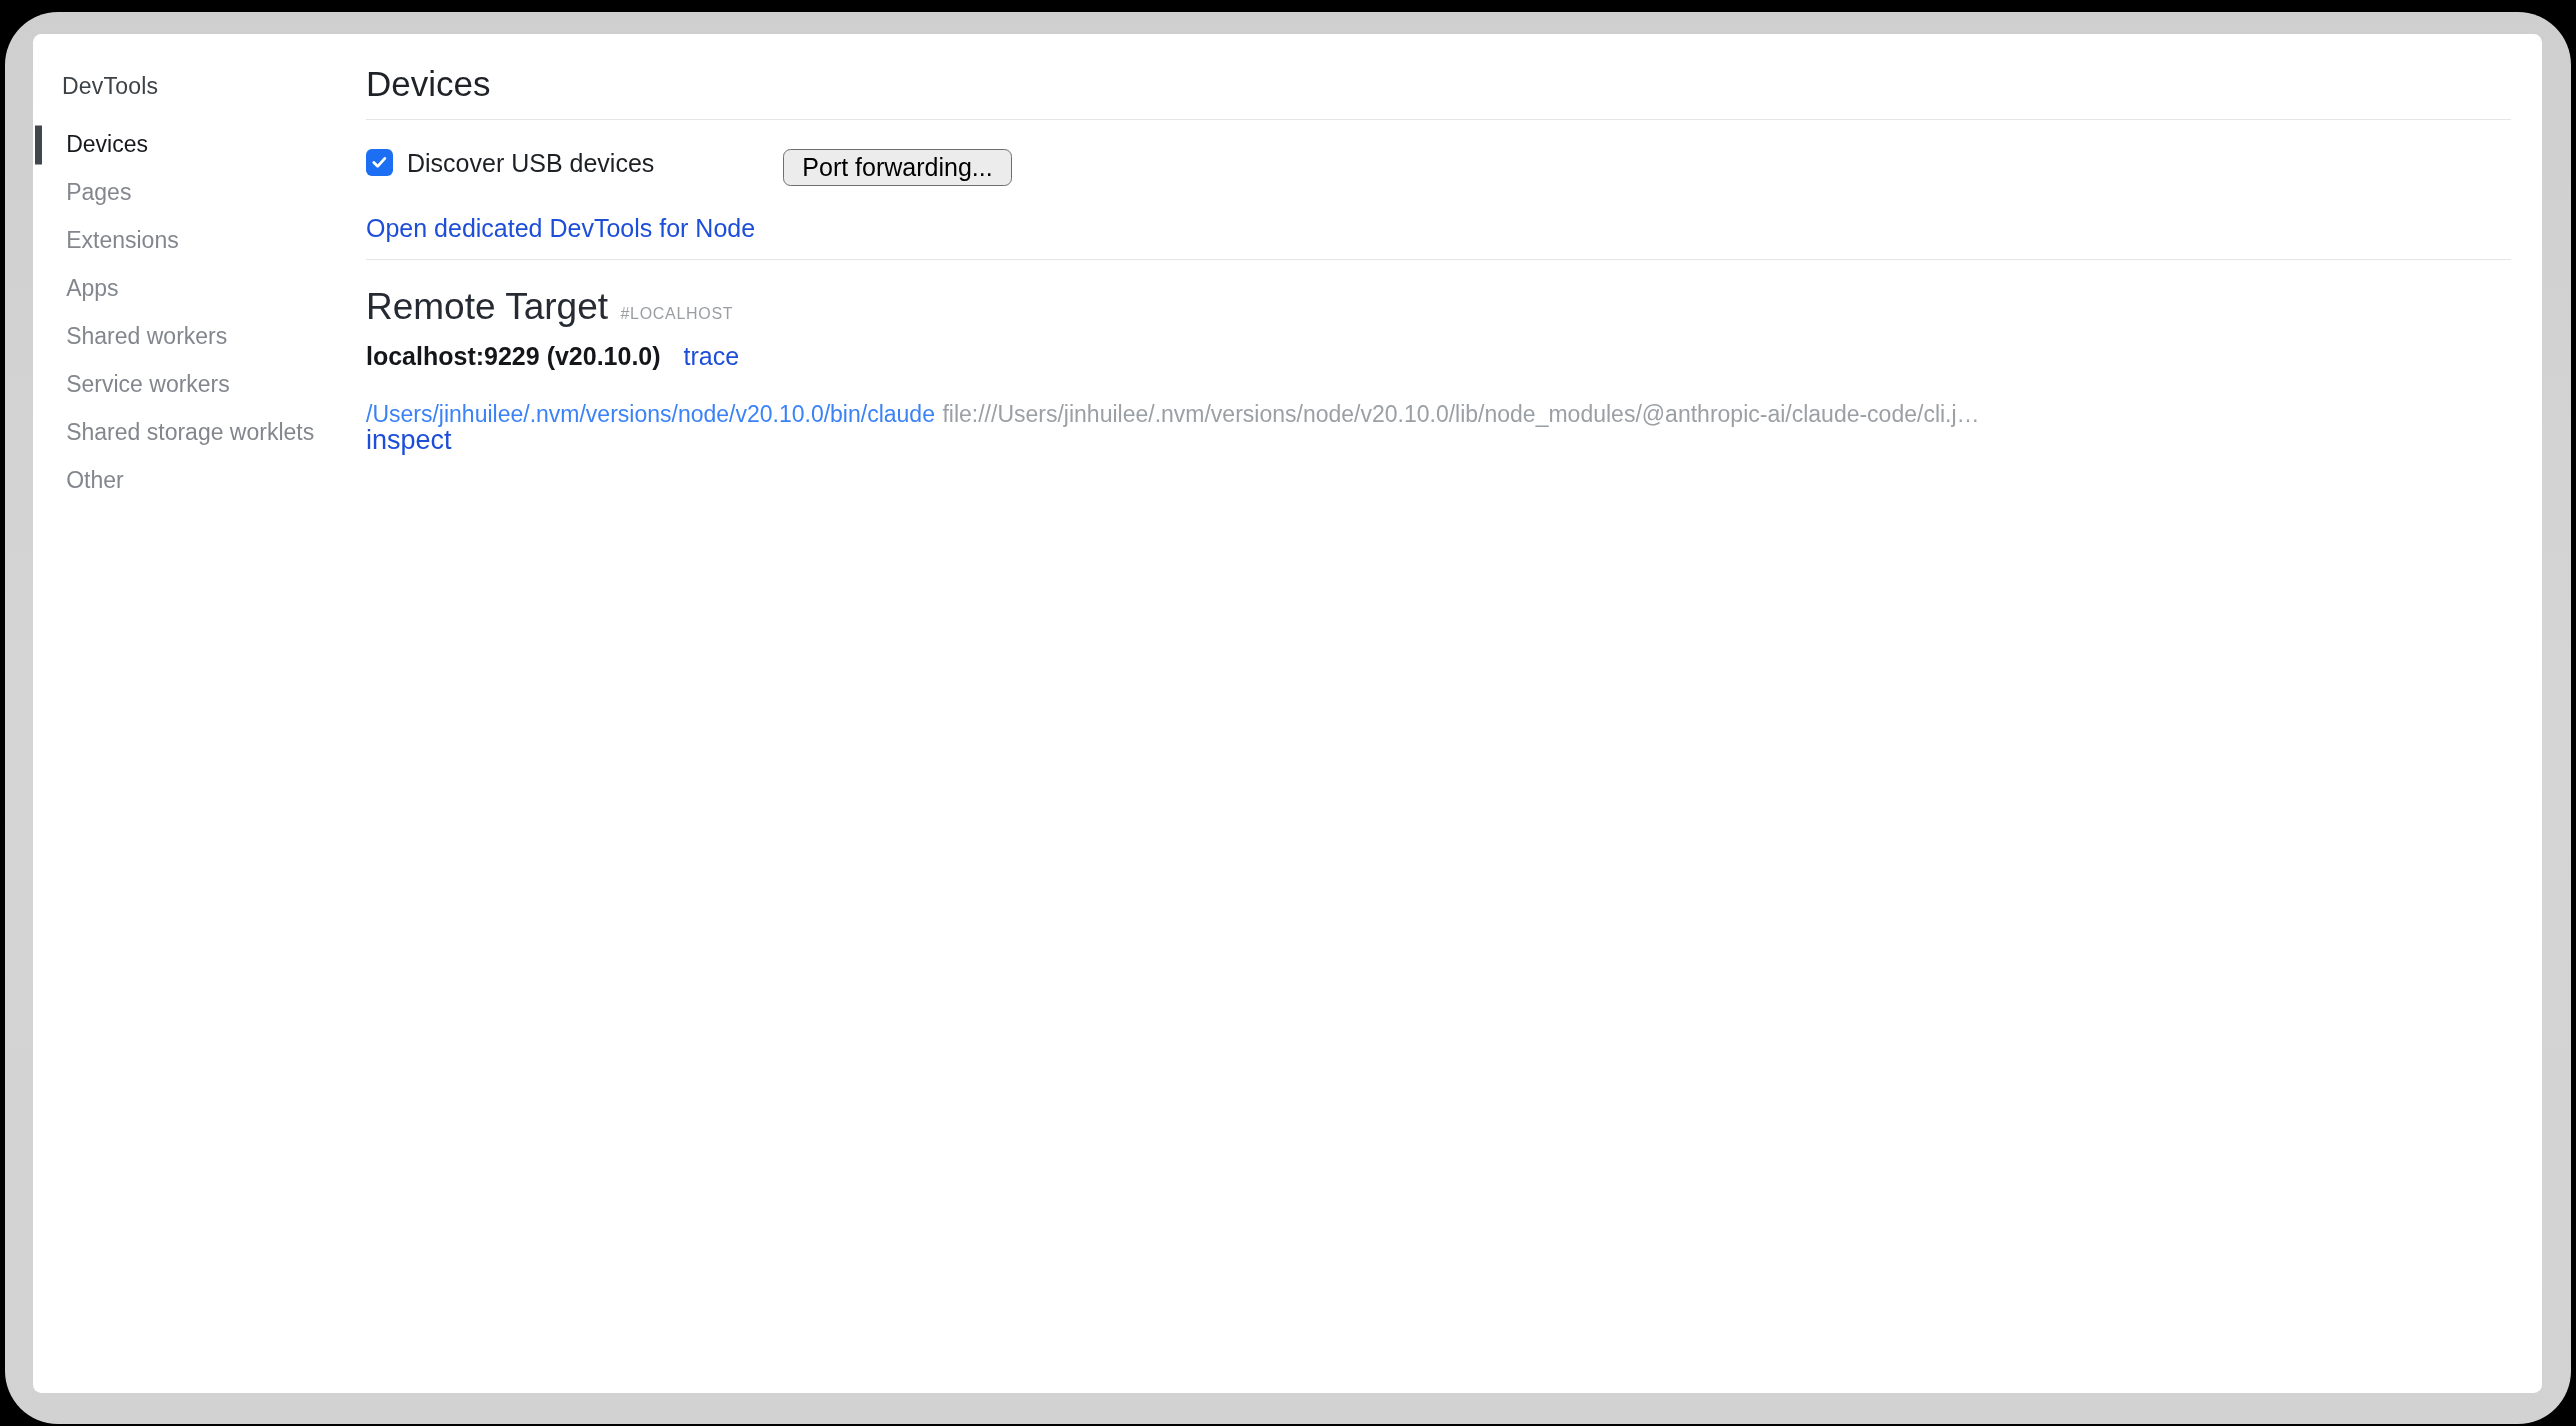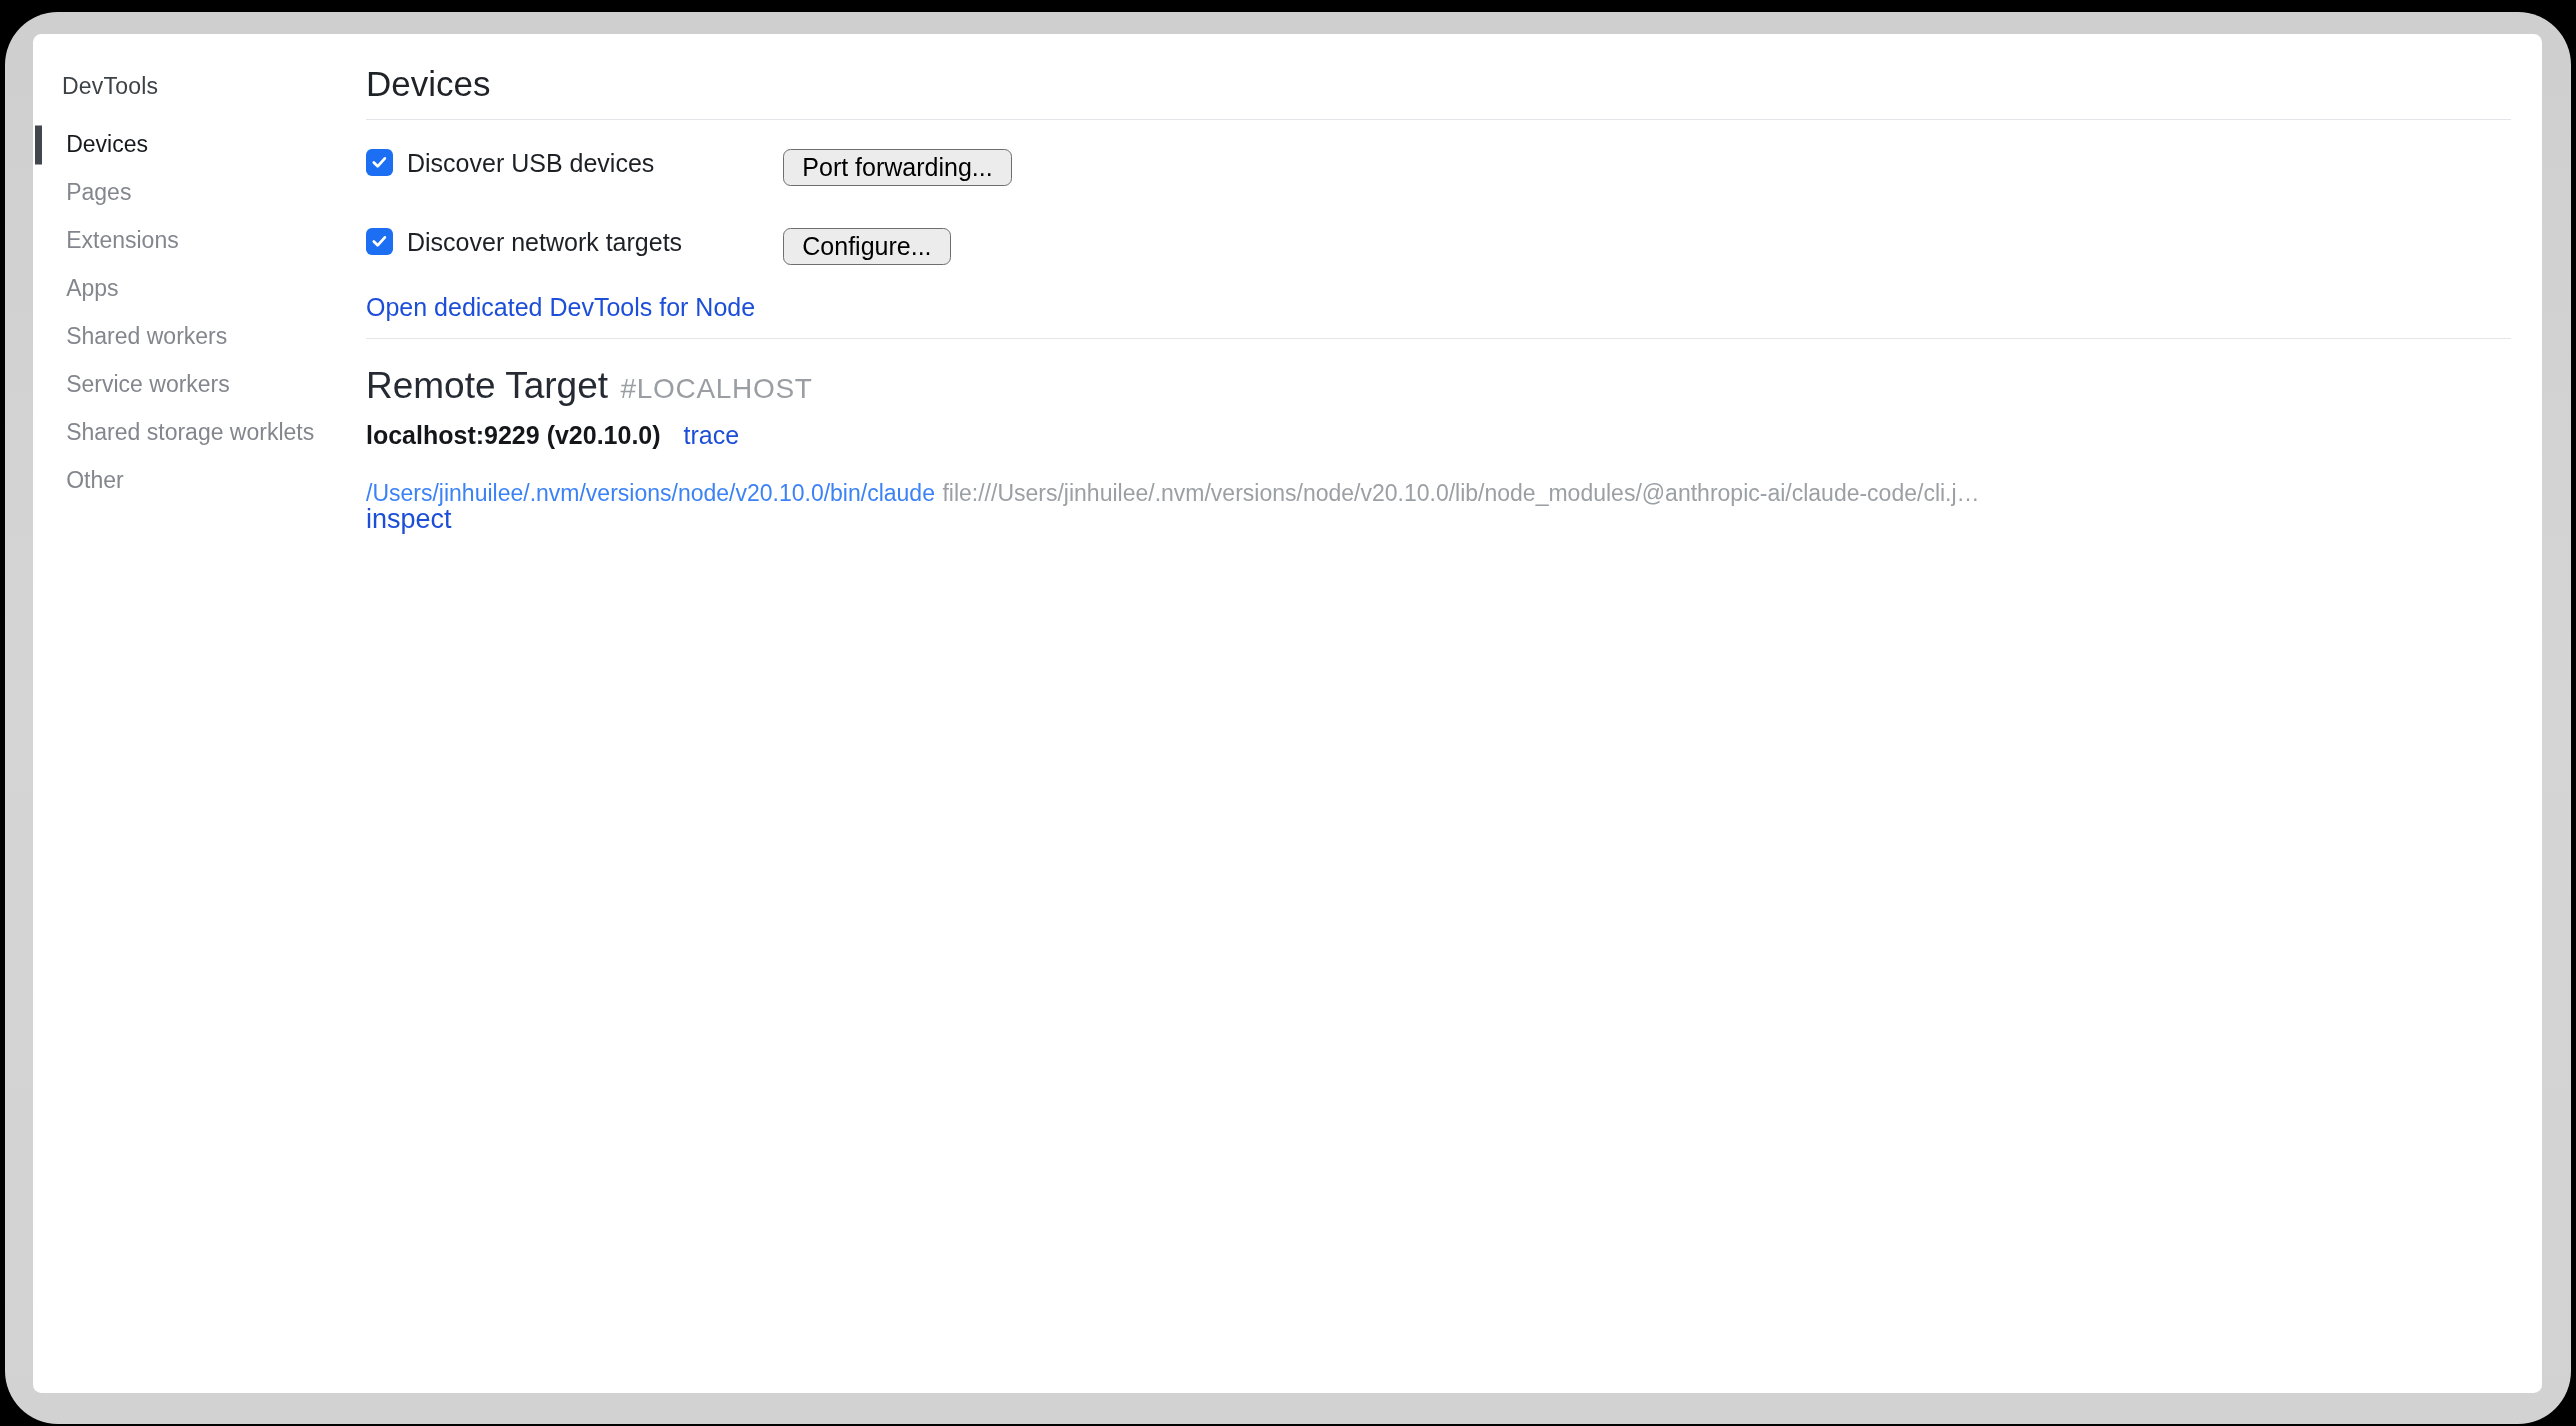--- a/index.html
+++ b/index.html
@@ -135,21 +135,21 @@
     align-items: baseline;
   }
   .remote-header h2 {
     font-size: 37px;
     line-height: 40px;
     font-weight: 500;
     color: #262b33;
   }
   .remote-tag {
     margin-left: 12.5px;
-    font-size: 28px;
+    font-size: 16px;
     color: #9a9ea3;
     letter-spacing: 0.7px;
   }
   .target-name {
     margin-top: 16.6px;
     font-size: 25px;
     line-height: 26px;
   }
   .target-name b { color: #14161a; font-weight: 700; }
   .trace-link { margin-left: 23px; font-size: 25px; }
@@ -205,29 +205,20 @@
       <div class="ctrl-row first">
         <div class="checkbox" role="checkbox" aria-checked="true">
           <svg viewBox="0 0 24 24">
             <path d="M5 12.5l5 5 9.5-10.5" stroke="#fff" stroke-width="3.6" fill="none" stroke-linecap="round" stroke-linejoin="round"></path>
           </svg>
         </div>
         <span class="cb-label">Discover USB devices</span>
         <button class="btn">Port forwarding...</button>
       </div>
 
-      <div class="ctrl-row second">
-        <div class="checkbox" role="checkbox" aria-checked="true">
-          <svg viewBox="0 0 24 24">
-            <path d="M5 12.5l5 5 9.5-10.5" stroke="#fff" stroke-width="3.6" fill="none" stroke-linecap="round" stroke-linejoin="round"></path>
-          </svg>
-        </div>
-        <span class="cb-label">Discover network targets</span>
-        <button class="btn">Configure...</button>
-      </div>
 
       <a class="node-link">Open dedicated DevTools for Node</a>
 
       <hr class="divider divider2">
 
       <div class="remote-header">
         <h2>Remote Target</h2>
         <span class="remote-tag">#LOCALHOST</span>
       </div>
 

